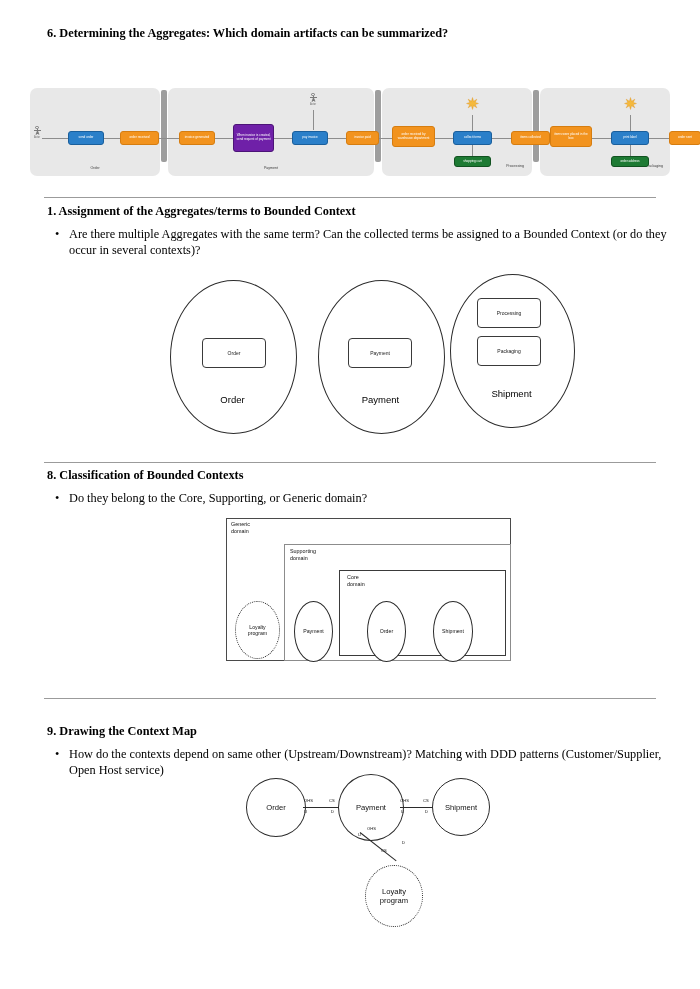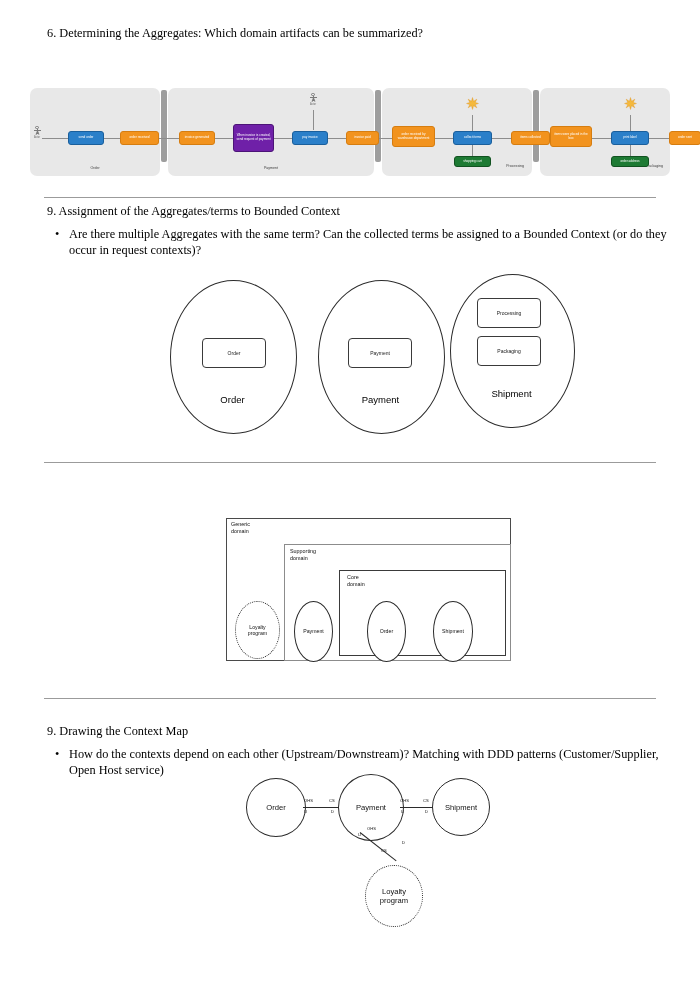--- a/index.html
+++ b/index.html
@@ -2,21 +2,21 @@
 <html><head>
 <meta charset="utf-8">
 <style>
   html,body{margin:0;padding:0;background:#fff;}
   body{width:700px;height:989px;position:relative;
        font-family:"Liberation Serif",serif;color:#000;}
   .page{position:relative;width:700px;height:989px;overflow:hidden;}
 
   
   .sec{position:absolute;left:47px;width:620px;}
-  .sec-title{font-size:12.3px;line-height:15px;}
+  .sec-title{font-size:12.3px;line-height:15px;font-weight:bold;}
   .bullet{position:relative;padding-left:22px;font-size:12.3px;line-height:15.5px;margin-top:8px;}
   .bullet:before{content:"\2022";position:absolute;left:8px;top:0;font-size:12.3px;}
 
   .rule{position:absolute;left:44px;width:612px;height:0;border-top:1.1px solid #9b9b9b;}
 
   
   .diag{position:absolute;}
 
   
   #board{left:30px;top:88px;width:640px;height:88px;}
@@ -177,41 +177,45 @@
     <div class="vflow" style="left:600px;top:27px;height:16px"></div>
     <div class="burst" style="left:594px;top:8px">
       <svg viewBox="0 0 24 24" width="13" height="13">
         <polygon points="12,1 14,8 20,4 17,10 23,12 17,14 20,20 14,16 12,23 10,16 4,20 7,14 1,12 7,10 4,4 10,8" fill="#f5b93c" stroke="#e0931c" stroke-width="0.7"></polygon>
       </svg>
     </div>
   </div>
 
   <div class="rule" style="top:197px"></div>
   <div class="sec" style="top:204px">
-    <div class="sec-title">9. Assignment of the Aggregates/terms to Bounded Context</div>
-    <div class="bullet">Are there multiple Aggregates with the same term? Can the collected terms be assigned to a Bounded Context (or do they occur in request contexts)?</div>
+    <div class="sec-title">1. Assignment of the Aggregates/terms to Bounded Context</div>
+    <div class="bullet">Are there multiple Aggregates with the same term? Can the collected terms be assigned to a Bounded Context (or do they occur in several contexts)?</div>
   </div>
 
   <div class="diag" id="aggs">
 
     <div class="ell" style="left:10px;top:4px;width:125px;height:152px"></div>
     <div class="box" style="left:42px;top:62px;width:62px;height:28px">Order</div>
     <div class="ell-cap" style="left:10px;top:118px;width:125px;font-size:9.5px">Order</div>
 
     <div class="ell" style="left:158px;top:4px;width:125px;height:152px"></div>
     <div class="box" style="left:188px;top:62px;width:62px;height:28px">Payment</div>
     <div class="ell-cap" style="left:158px;top:118px;width:125px;font-size:9.5px">Payment</div>
 
     <div class="ell" style="left:290px;top:-2px;width:123px;height:152px"></div>
     <div class="box" style="left:317px;top:22px;width:62px;height:28px">Processing</div>
     <div class="box" style="left:317px;top:60px;width:62px;height:28px">Packaging</div>
     <div class="ell-cap" style="left:290px;top:112px;width:123px;font-size:9.5px">Shipment</div>
   </div>
 
   <div class="rule" style="top:462px"></div>
+  <div class="sec" style="top:468px">
+    <div class="sec-title">8. Classification of Bounded Contexts</div>
+    <div class="bullet">Do they belong to the Core, Supporting, or Generic domain?</div>
+  </div>
 
   <div class="diag" id="domains">
     <div class="dbox" style="left:0;top:0;width:285px;height:143px;border:1px solid #4a4a4a"></div>
     <div class="dlabel" style="left:5px;top:3px">
       <span>Generic</span><br>
       <span>domain</span>
     </div>
 
     <div class="dbox" style="left:58px;top:26px;width:227px;height:117px;border:1px solid #8c8c8c"></div>
     <div class="dlabel" style="left:64px;top:30px">
@@ -232,21 +236,21 @@
       </div>
     </div>
     <div class="dell" style="left:68px;top:83px;width:37px;height:59px">Payment</div>
     <div class="dell" style="left:141px;top:83px;width:37px;height:59px">Order</div>
     <div class="dell" style="left:207px;top:83px;width:38px;height:59px">Shipment</div>
   </div>
 
   <div class="rule" style="top:698px"></div>
   <div class="sec" style="top:724px">
     <div class="sec-title">9. Drawing the Context Map</div>
-    <div class="bullet">How do the contexts depend on each other (Upstream/Downstream)? Matching with DDD patterns (Customer/Supplier, Open Host service)</div>
+    <div class="bullet">How do the contexts depend on same other (Upstream/Downstream)? Matching with DDD patterns (Customer/Supplier, Open Host service)</div>
   </div>
 
   <div class="diag" id="ctxmap">
 
     <div class="cell" style="left:6px;top:8px;width:58px;height:57px">Order</div>
     <div class="cell" style="left:98px;top:4px;width:64px;height:65px">Payment</div>
     <div class="cell" style="left:192px;top:8px;width:56px;height:56px">Shipment</div>
     <div class="cell dotted" style="left:125px;top:95px;width:56px;height:60px">
       <div>
         <span>Loyalty</span><br>

